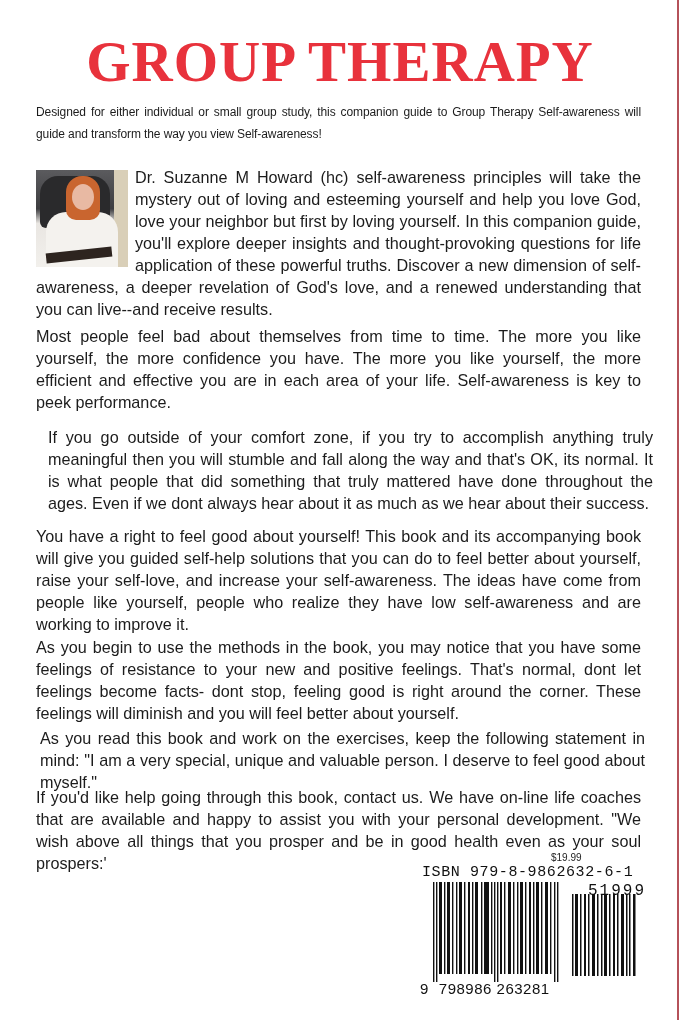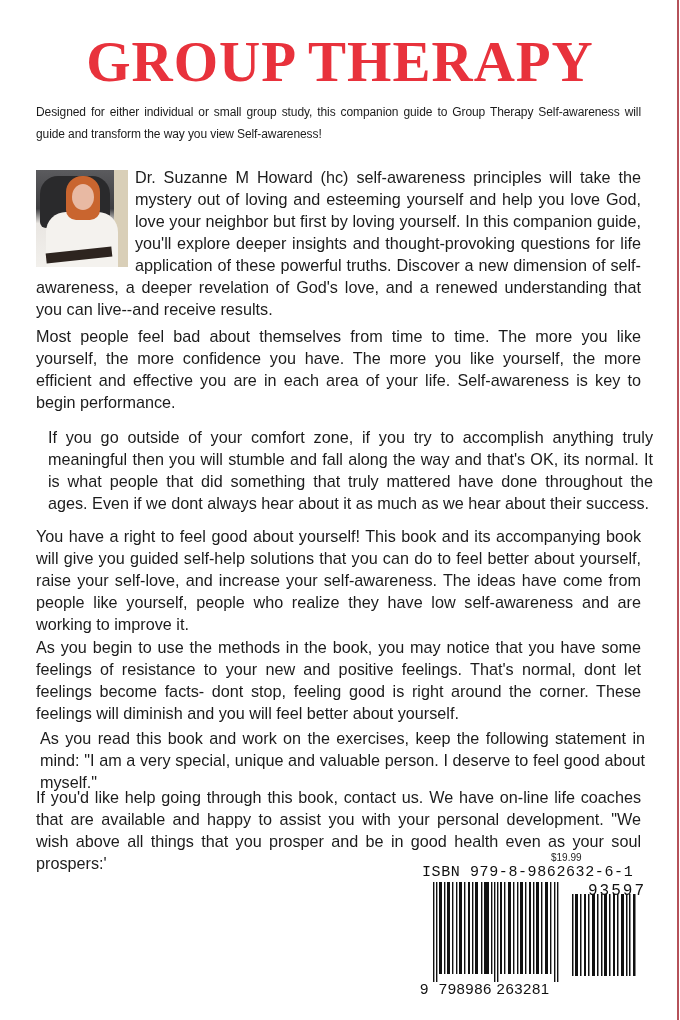--- a/index.html
+++ b/index.html
@@ -115,31 +115,31 @@
     <div class="chair"></div>
     <div class="wall"></div>
     <div class="body"></div>
     <div class="hair"></div>
     <div class="face"></div>
     <div class="book"></div>
   </div>
   <span>Dr. Suzanne M Howard (hc) self-awareness principles will take the mystery out of loving and esteeming yourself and help you love God, love your neighbor but first by loving yourself. In this companion guide, you'll explore deeper insights and thought-provoking questions for life application of these powerful truths. Discover a new dimension of self-awareness, a deeper revelation of God's love, and a renewed understanding that you can live--and receive results.</span>
 </div>
 
-<p class="para p1" style="margin:0;">Most people feel bad about themselves from time to time. The more you like yourself, the more confidence you have. The more you like yourself, the more efficient and effective you are in each area of your life. Self-awareness is key to begin performance.</p>
+<p class="para p1" style="margin:0;">Most people feel bad about themselves from time to time. The more you like yourself, the more confidence you have. The more you like yourself, the more efficient and effective you are in each area of your life. Self-awareness is key to peek performance.</p>
 <p class="para p2" style="margin:12px;">If you go outside of your comfort zone, if you try to accomplish anything truly meaningful then you will stumble and fall along the way and that's OK, its normal. It is what people that did something that truly mattered have done throughout the ages. Even if we dont always hear about it as much as we hear about their success.</p>
 <p class="para p3" style="margin:0;">You have a right to feel good about yourself! This book and its accompanying book will give you guided self-help solutions that you can do to feel better about yourself, raise your self-love, and increase your self-awareness. The ideas have come from people like yourself, people who realize they have low self-awareness and are working to improve it.</p>
 <p class="para p4" style="margin:0;">As you begin to use the methods in the book, you may notice that you have some feelings of resistance to your new and positive feelings. That's normal, dont let feelings become facts- dont stop, feeling good is right around the corner. These feelings will diminish and you will feel better about yourself.</p>
 <p class="para p5" style="margin:4px;">As you read this book and work on the exercises, keep the following statement in mind: "I am a very special, unique and valuable person. I deserve to feel good about myself."</p>
 <p class="para p6" style="margin:0;">If you'd like help going through this book, contact us. We have on-line life coaches that are available and happy to assist you with your personal development. "We wish above all things that you prosper and be in good health even as your soul prospers:'</p>
 
 <div class="barcode-area">
   <div class="price">$19.99</div>
   <div class="isbn">ISBN 979-8-9862632-6-1</div>
-  <div class="addon-digits">93597</div>
+  <div class="addon-digits">51999</div>
 
   <svg class="bars-main" viewBox="0 0 128 100" preserveAspectRatio="none">
     <g fill="#111">
       <rect x="0" y="0" width="1.4" height="100"></rect>
       <rect x="3" y="0" width="1.4" height="100"></rect>
       <rect x="6" y="0" width="3" height="92"></rect>
       <rect x="11" y="0" width="1.4" height="92"></rect>
       <rect x="14" y="0" width="3" height="92"></rect>
       <rect x="19" y="0" width="1.4" height="92"></rect>
       <rect x="23" y="0" width="1.4" height="92"></rect>

